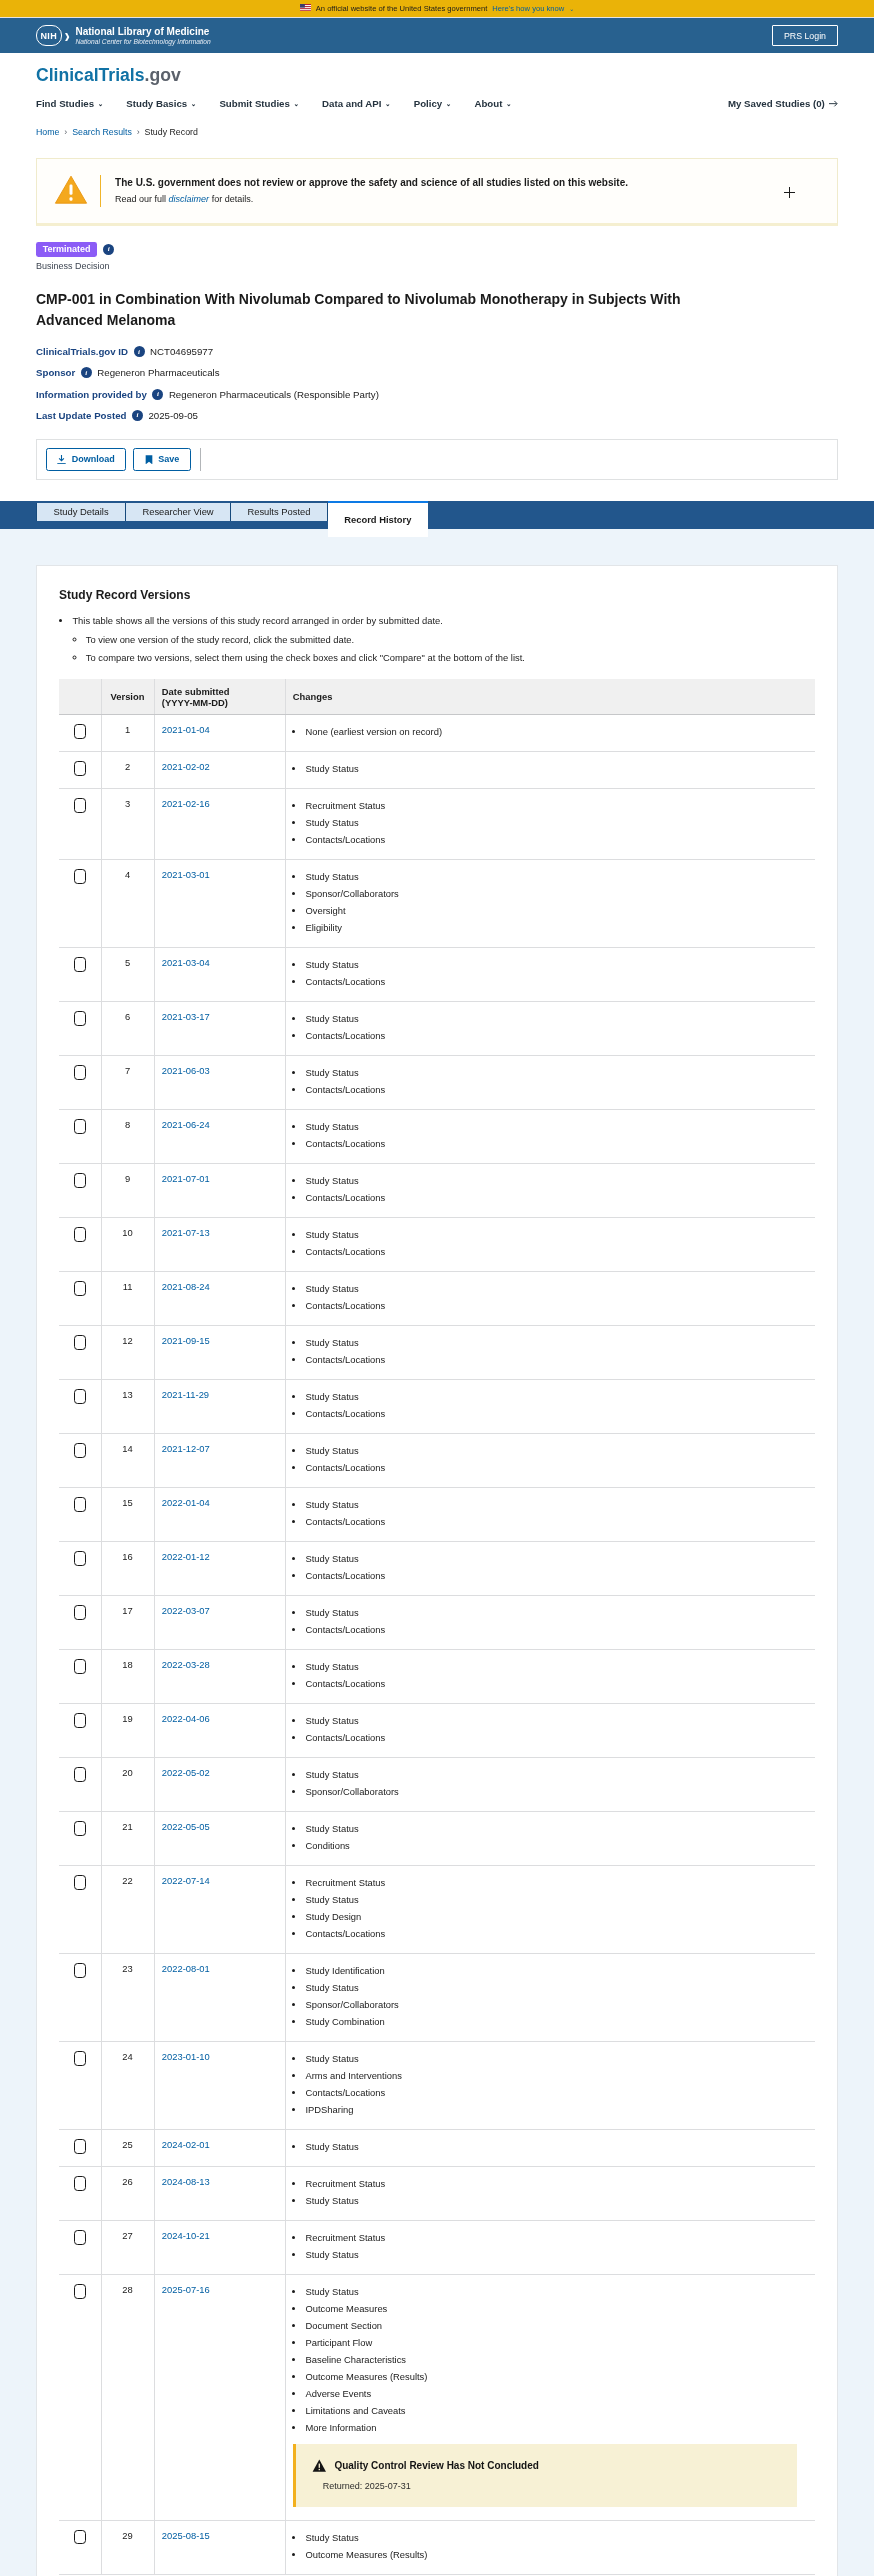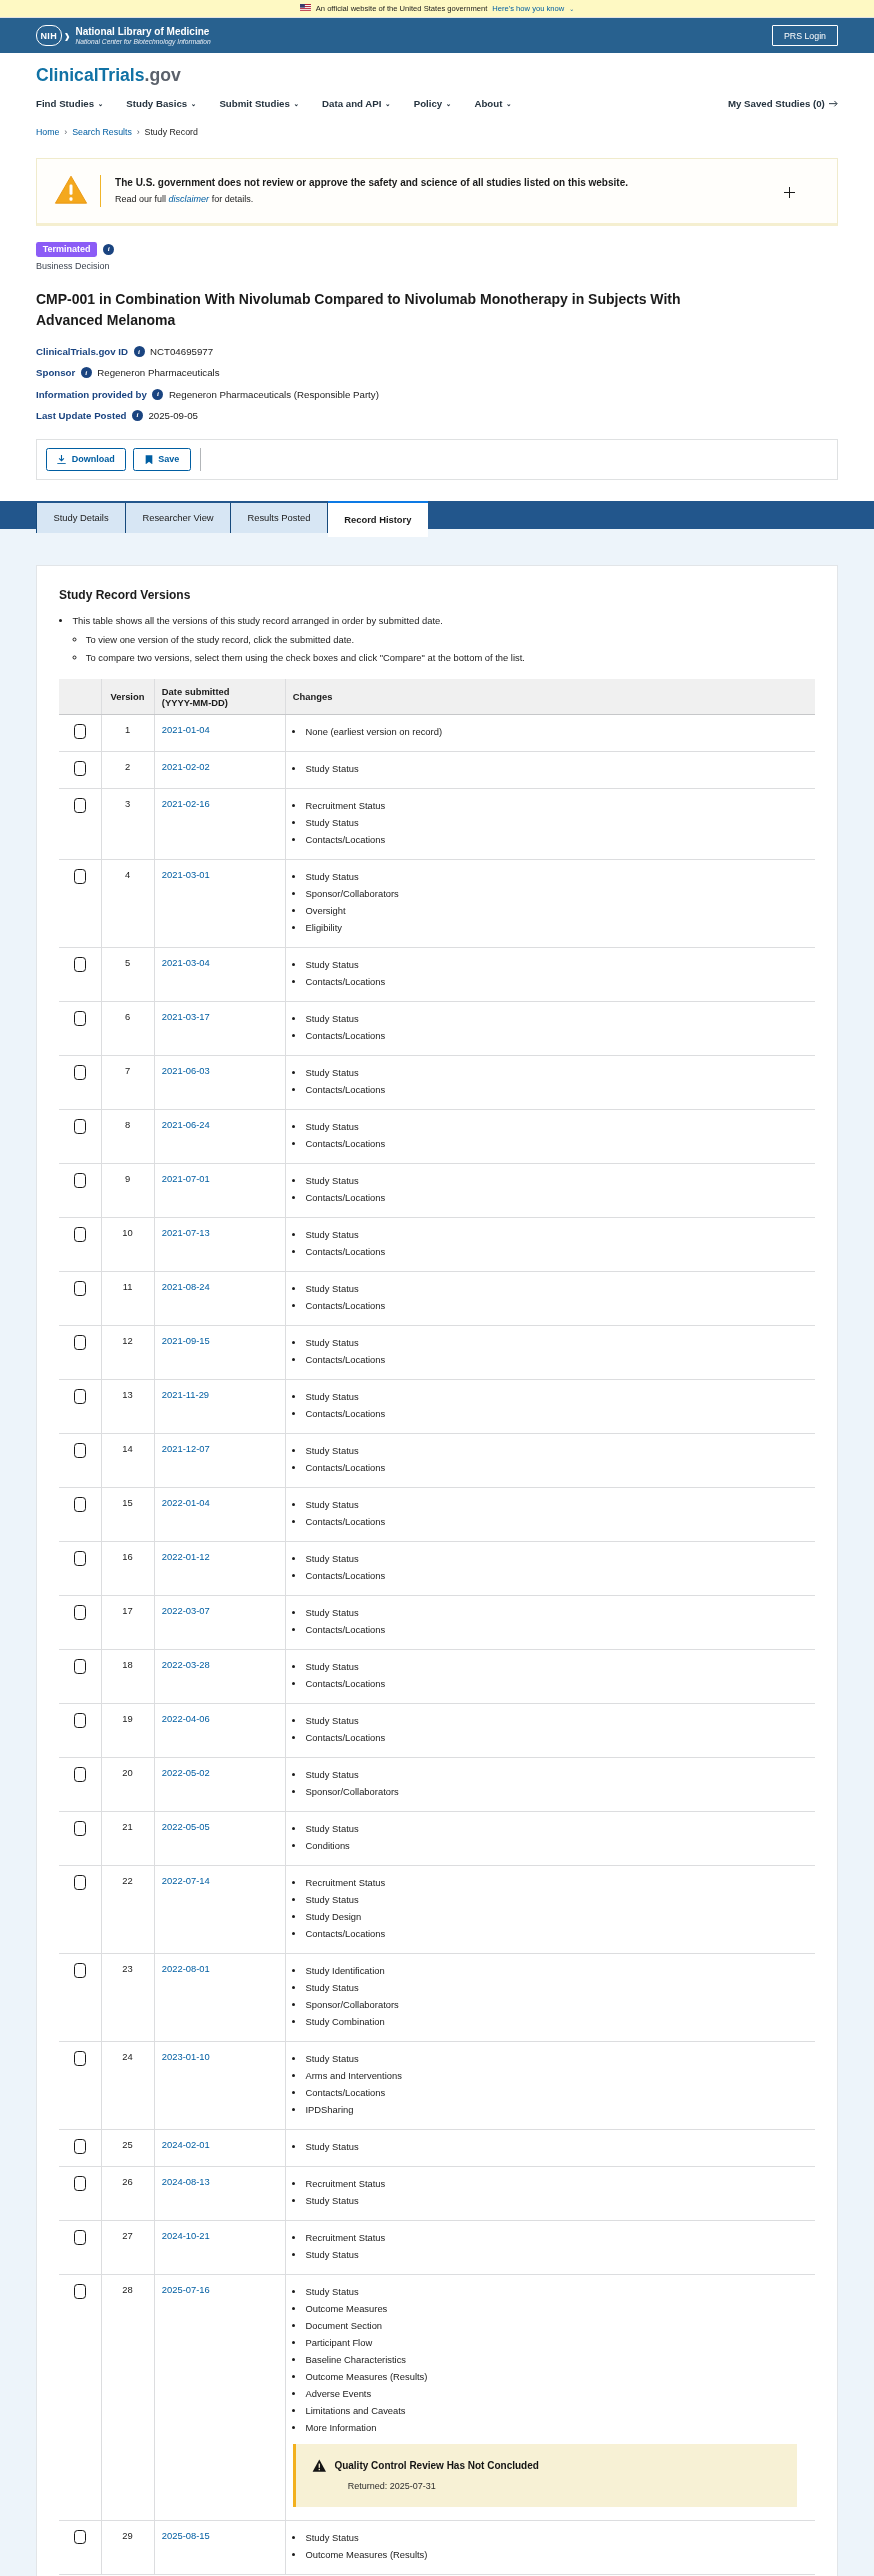--- a/index.html
+++ b/index.html
@@ -6,21 +6,21 @@
   html,body { background:#fff; }
   body {
     width: 874px;
     font-family: "Liberation Sans", sans-serif;
     color: #1b1b1b;
     -webkit-font-smoothing: antialiased;
   }
   a { cursor: pointer; }
 
   
-  .gov-banner { background:#fef9c3; height:18px; display:flex; align-items:center; justify-content:center; gap:4.9px; font-size:7.6px; color:#1b1b1b; border-bottom:0.6px solid #e3e3e3;}
+  .gov-banner { background:#eab308; height:18px; display:flex; align-items:center; justify-content:center; gap:4.9px; font-size:7.6px; color:#1b1b1b; border-bottom:0.6px solid #e3e3e3;}
   .gov-banner .flag { display:inline-block; }
   .gov-banner a { color:#005ea2; }
   .gov-banner .chev { font-size:6px; color:#005ea2; }
 
   
   .nlm-header { background:#28618f; height:35px; display:flex; align-items:center; padding:0 36px; }
   .nih-lockup { display:flex; align-items:center; gap:5.5px; }
   .nih-box { width:25.5px; height:20.6px; border:1.5px solid #fff; border-radius:10px; color:#fff; font-weight:bold; font-size:9px; display:flex; align-items:center; justify-content:center; letter-spacing:0.3px;}
   .nih-chev { color:#fff; font-size:16px; font-weight:bold; margin-left:-2.4px; transform:scaleY(1.25); }
   .nih-text-1 { color:#fff; font-size:10px; font-weight:bold; line-height:1.15; }
@@ -70,21 +70,21 @@
   .field-row { display:flex; align-items:center; gap:5.5px; margin-top:10.3px; font-size:9.7px; }
   .field-label { color:#1a4480; font-weight:bold; }
   .field-value { color:#1b1b1b; }
 
   .actions-box { margin-top:18px; border:0.6px solid #dfe1e2; padding:8px 9px; display:flex; align-items:center; gap:7.3px; }
   .action-btn { display:inline-flex; align-items:center; gap:5.5px; background:#fff; border:0.6px solid #005ea2; border-radius:2.4px; color:#005ea2; font-size:9px; font-weight:600; padding:5.5px 10.3px; font-family:inherit; cursor:pointer; }
   .action-div { width:0.6px; height:23px; background:#b2b5b8; margin-left:2.4px; }
 
   
   .tabstrip { margin-top:20.6px; background:#22568c; height:28.5px; padding-left:36px; display:flex; align-items:flex-start; position:relative; }
-  .tab { display:flex; align-items:center; padding:0 16.4px; font-size:9.4px; color:#1b1b1b; text-decoration:none; background:#d7e6f4; height:30px; margin-top:2.4px; border-right:0.6px solid #174a7c; }
+  .tab { display:flex; align-items:center; padding:0 16.4px; font-size:9.4px; color:#1b1b1b; text-decoration:none; background:#d7e6f4; height:18px; margin-top:2.4px; border-right:0.6px solid #174a7c; }
   .tab.first { border-left:0.6px solid #174a7c; }
   .tab.active { background:#fff; border-top:2.4px solid #0d7ae5; border-right:none; height:36px; margin-top:0; font-weight:bold; z-index:2; }
 
   
   .content-bg { background:#edf4fa; padding:36px 36px 34px 36px; }
   .card { background:#fff; border:0.6px solid #e2e5e8; padding:22px 22px 91px 22px; }
   .card h2 { font-size:12px; font-weight:bold; }
   .intro { margin-top:13.4px; font-size:9.4px; }
   .intro ul { padding-left:13.4px; }
   .intro > ul > li { margin-bottom:7.3px; }
@@ -102,21 +102,21 @@
   .versions tbody td.c-check { text-align:center; padding-top:9px; }
   .versions tbody td.c-version { text-align:center; padding-top:9px; }
   .versions tbody td.c-date { padding-top:9px; }
   .versions a.date-link { color:#005ea2; font-size:9.4px; }
   .chk { display:inline-block; width:11.5px; height:14.6px; border:1.5px solid #171717; border-radius:3.6px; background:#fff; cursor:pointer; }
   .changes-ul { padding-left:12.7px; }
   .changes-ul li { margin:3px 0 6px 0; }
 
   .qc-alert { margin:11px 11px 4.9px 0; background:#f7f1d5; border-left:3.6px solid #f2b01e; padding:14.6px 14.6px 16px 16px; }
   .qc-head { display:flex; align-items:center; gap:8px; font-size:10px; font-weight:bold; color:#141414; }
-  .qc-returned { margin-top:8.5px; margin-left:36px; font-size:9px; color:#2d2d2d; }
+  .qc-returned { margin-top:8.5px; margin-left:11px; font-size:9px; color:#2d2d2d; }
 </style>
 </head>
 <body>
 
 <div class="gov-banner">
   <span class="flag">
     <svg width="11" height="7.3" viewBox="0 0 18 12">
         <rect width="18" height="12" fill="#fff"></rect>
         <rect y="0" width="18" height="1.7" fill="#b22234"></rect>
         <rect y="3.4" width="18" height="1.7" fill="#b22234"></rect>

